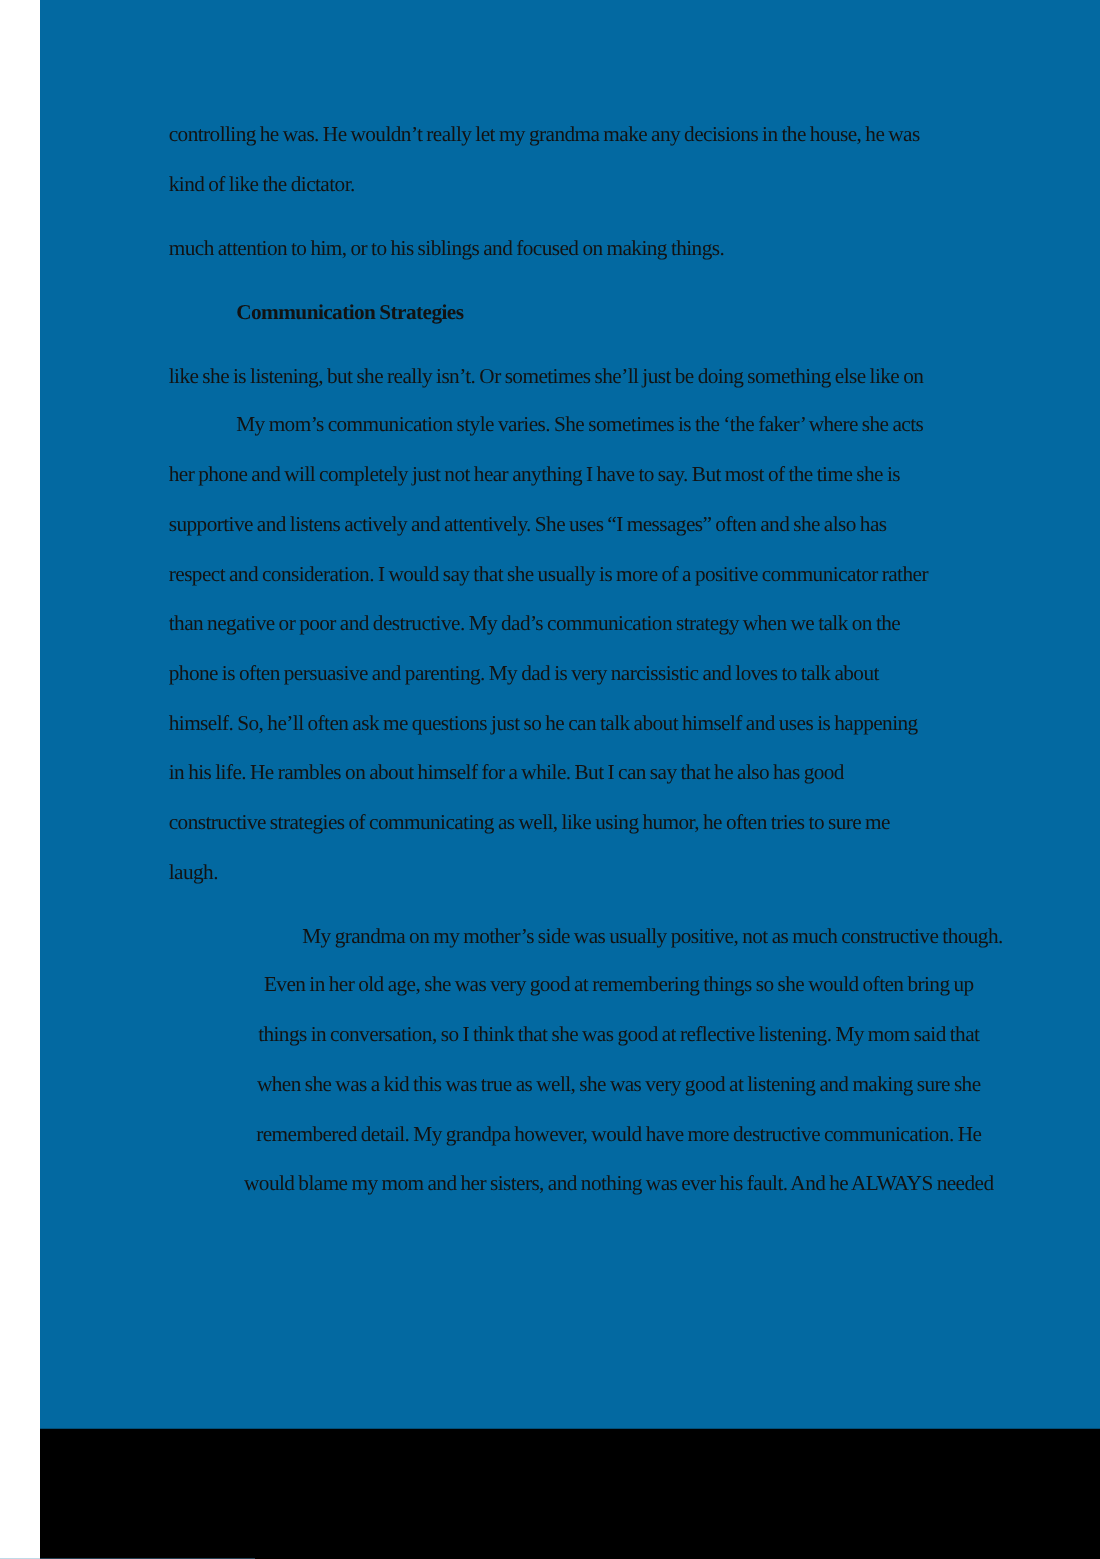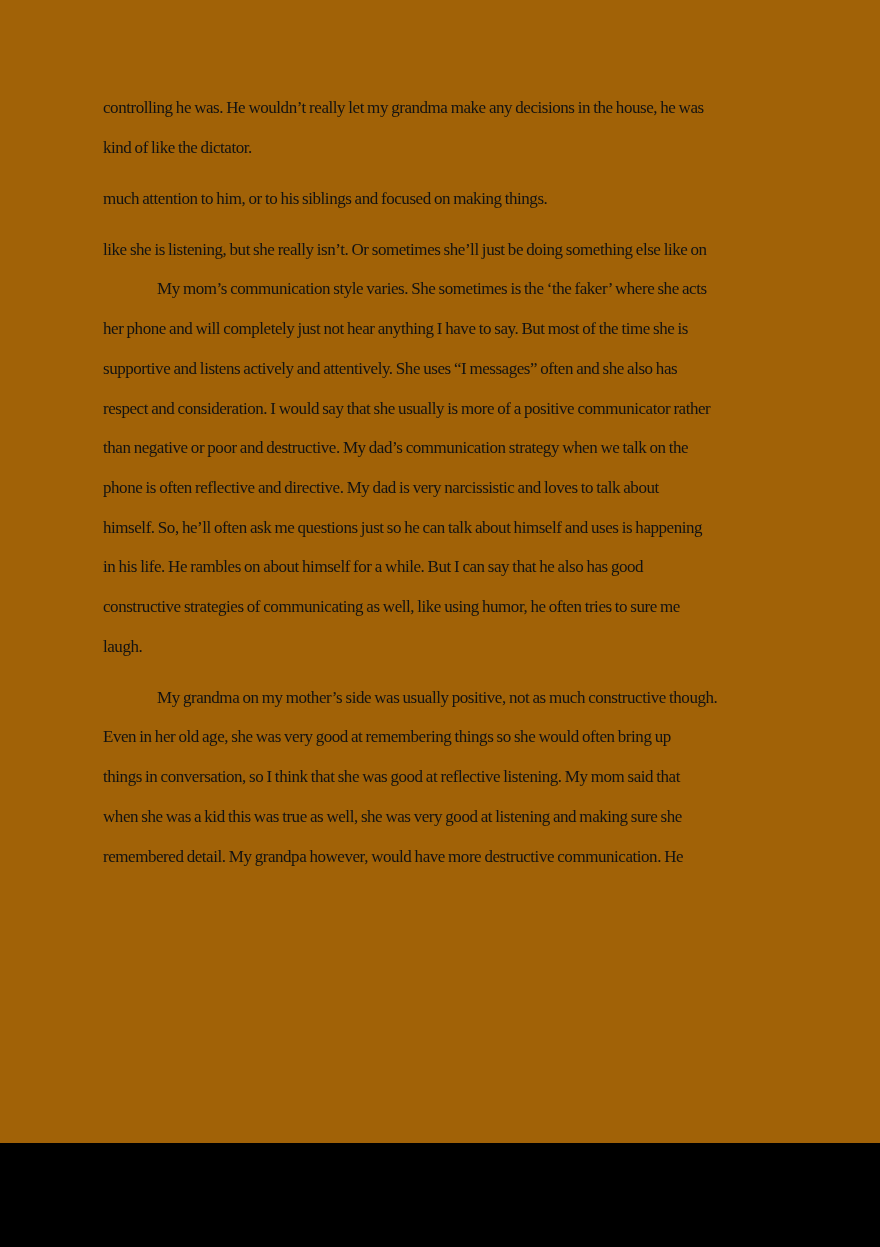--- a/index.html
+++ b/index.html
@@ -10,37 +10,39 @@
     width: 880px;
     height: 1247px;
     background: #ffffff;
     overflow: hidden;
     position: relative;
     font-family: "Liberation Serif", "DejaVu Serif", serif;
   }
   .doc-page {
     position: absolute;
     inset: 0;
-    background: #a16207;
+    background: #0369a1;
+    margin-left: 32px;
   }
   .doc-content {
     position: absolute;
     left: 103px;
     top: 88px;
     width: 720px;
     color: #121212;
     font-size: 17px;
     letter-spacing: -0.45px;
     word-spacing: -0.6px;
   }
   .para {
     margin: 0 0 11.3px 0;
   }
   .para:last-child {
     margin-bottom: 0;
+    text-align: center;
   }
   .line {
     line-height: 39.7px;
     white-space: pre;
   }
   .para.indent .line.first {
     padding-left: 54px;
   }
   .para.heading .line {
     font-weight: bold;
@@ -58,35 +60,39 @@
 
 <div class="doc-page">
   <div class="doc-content" id="doc-content" style="color: rgb(18, 18, 18);">
       <div class="para">
         <div class="line first">controlling he was. He wouldn’t really let my grandma make any decisions in the house, he was</div>
         <div class="line">kind of like the dictator.</div>
       </div>
       <div class="para indent">
         <div class="line">much attention to him, or to his siblings and focused on making things.</div>
       </div>
+      <div class="para indent heading">
+        <div class="line first">Communication Strategies</div>
+      </div>
       <div class="para indent">
         <div class="line">like she is listening, but she really isn’t. Or sometimes she’ll just be doing something else like on</div>
         <div class="line first">My mom’s communication style varies. She sometimes is the ‘the faker’ where she acts</div>
         <div class="line">her phone and will completely just not hear anything I have to say. But most of the time she is</div>
         <div class="line">supportive and listens actively and attentively. She uses “I messages” often and she also has</div>
         <div class="line">respect and consideration. I would say that she usually is more of a positive communicator rather</div>
         <div class="line">than negative or poor and destructive. My dad’s communication strategy when we talk on the</div>
-        <div class="line">phone is often reflective and directive. My dad is very narcissistic and loves to talk about</div>
+        <div class="line">phone is often persuasive and parenting. My dad is very narcissistic and loves to talk about</div>
         <div class="line">himself. So, he’ll often ask me questions just so he can talk about himself and uses is happening</div>
         <div class="line">in his life. He rambles on about himself for a while. But I can say that he also has good</div>
         <div class="line">constructive strategies of communicating as well, like using humor, he often tries to sure me</div>
         <div class="line">laugh.</div>
       </div>
       <div class="para indent">
         <div class="line first">My grandma on my mother’s side was usually positive, not as much constructive though.</div>
         <div class="line">Even in her old age, she was very good at remembering things so she would often bring up</div>
         <div class="line">things in conversation, so I think that she was good at reflective listening. My mom said that</div>
         <div class="line">when she was a kid this was true as well, she was very good at listening and making sure she</div>
         <div class="line">remembered detail. My grandpa however, would have more destructive communication. He</div>
+        <div class="line">would blame my mom and her sisters, and nothing was ever his fault. And he ALWAYS needed</div>
       </div>
     </div>
   <div class="bottom-bar" style="background: rgb(0, 0, 0);"></div>
 </div>
 
 </body></html>

